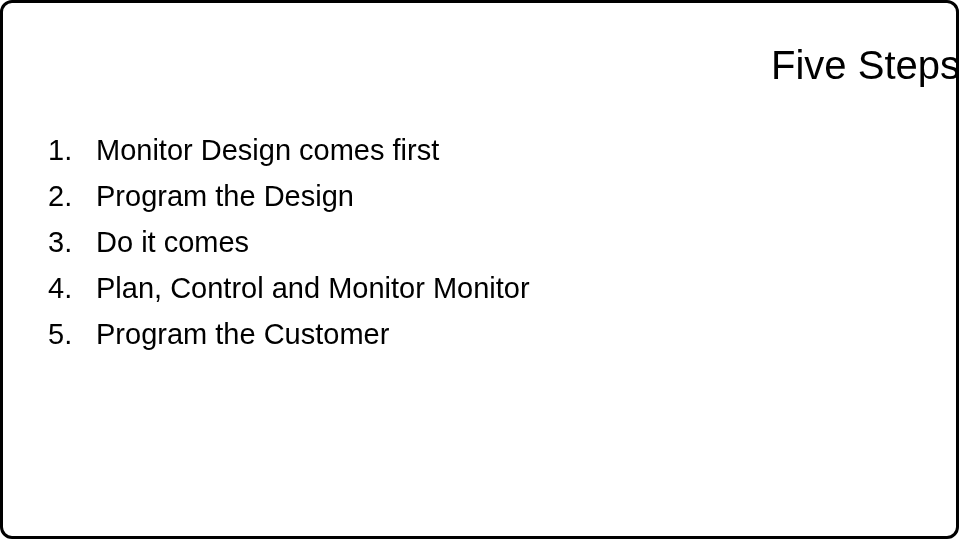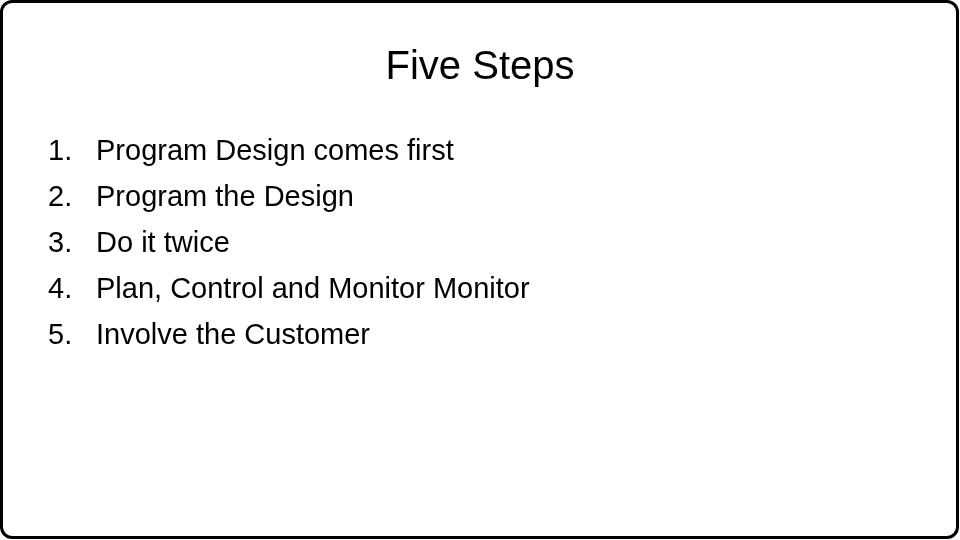--- a/index.html
+++ b/index.html
@@ -25,21 +25,21 @@
     bottom: 1px;
     border: 3px solid #000000;
     border-radius: 12px;
     pointer-events: none;
   }
   .title {
     position: absolute;
     top: 42px;
     left: 0;
     width: 100%;
-    text-align: center;
+    text-align: right;
     font-size: 40px;
     line-height: 46px;
     font-weight: 400;
     white-space: nowrap;
   }
   .steps {
     position: absolute;
     top: 127px;
     left: 48px;
     right: 40px;
@@ -68,32 +68,32 @@
 <body>
 
 <div class="slide">
   <div class="frame"></div>
 
   <div class="title">Five Steps</div>
 
   <ol class="steps">
     <li class="step">
       <span class="num">1.</span>
-      <span class="text">Program Design comes first</span>
+      <span class="text">Monitor Design comes first</span>
     </li>
     <li class="step">
       <span class="num">2.</span>
       <span class="text">Program the Design</span>
     </li>
     <li class="step">
       <span class="num">3.</span>
-      <span class="text">Do it twice</span>
+      <span class="text">Do it comes</span>
     </li>
     <li class="step">
       <span class="num">4.</span>
       <span class="text">Plan, Control and Monitor Monitor</span>
     </li>
     <li class="step">
       <span class="num">5.</span>
-      <span class="text">Involve the Customer</span>
+      <span class="text">Program the Customer</span>
     </li>
   </ol>
 </div>
 
 </body></html>

